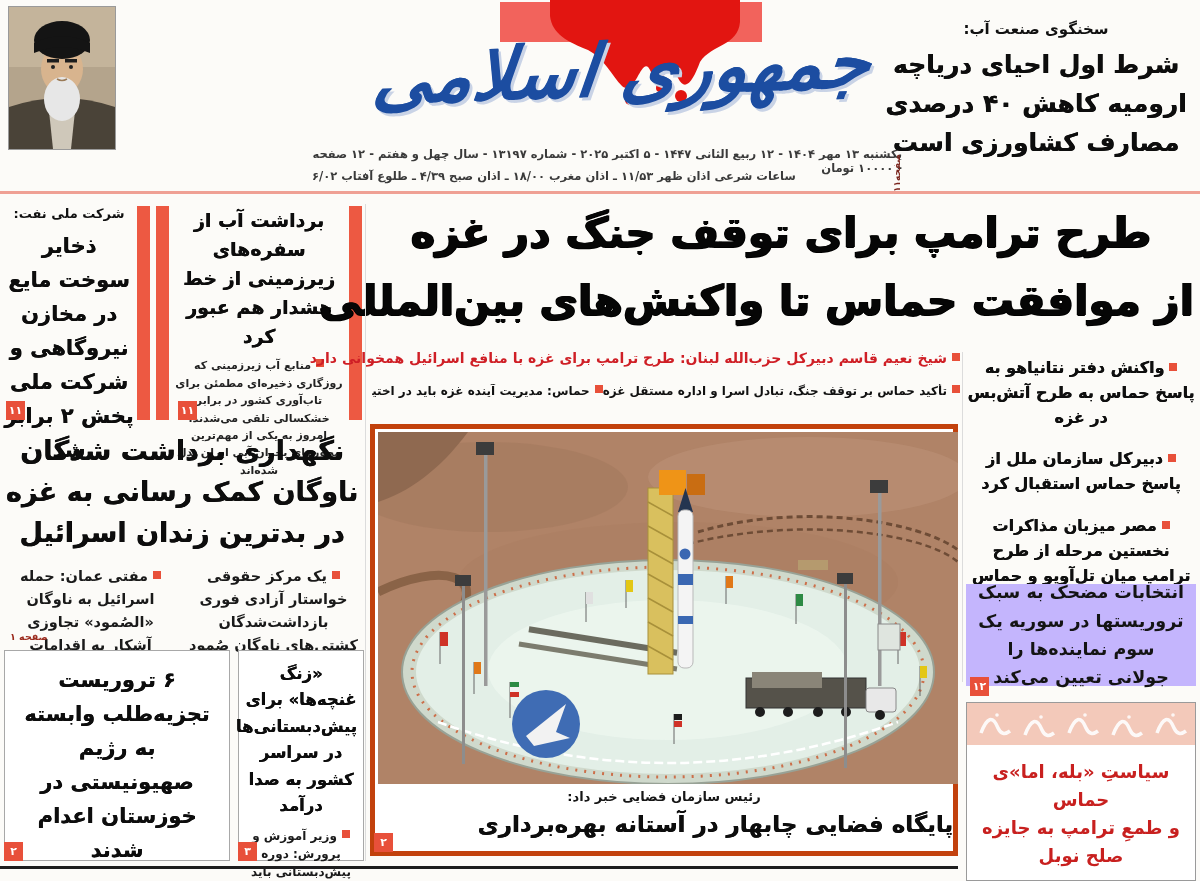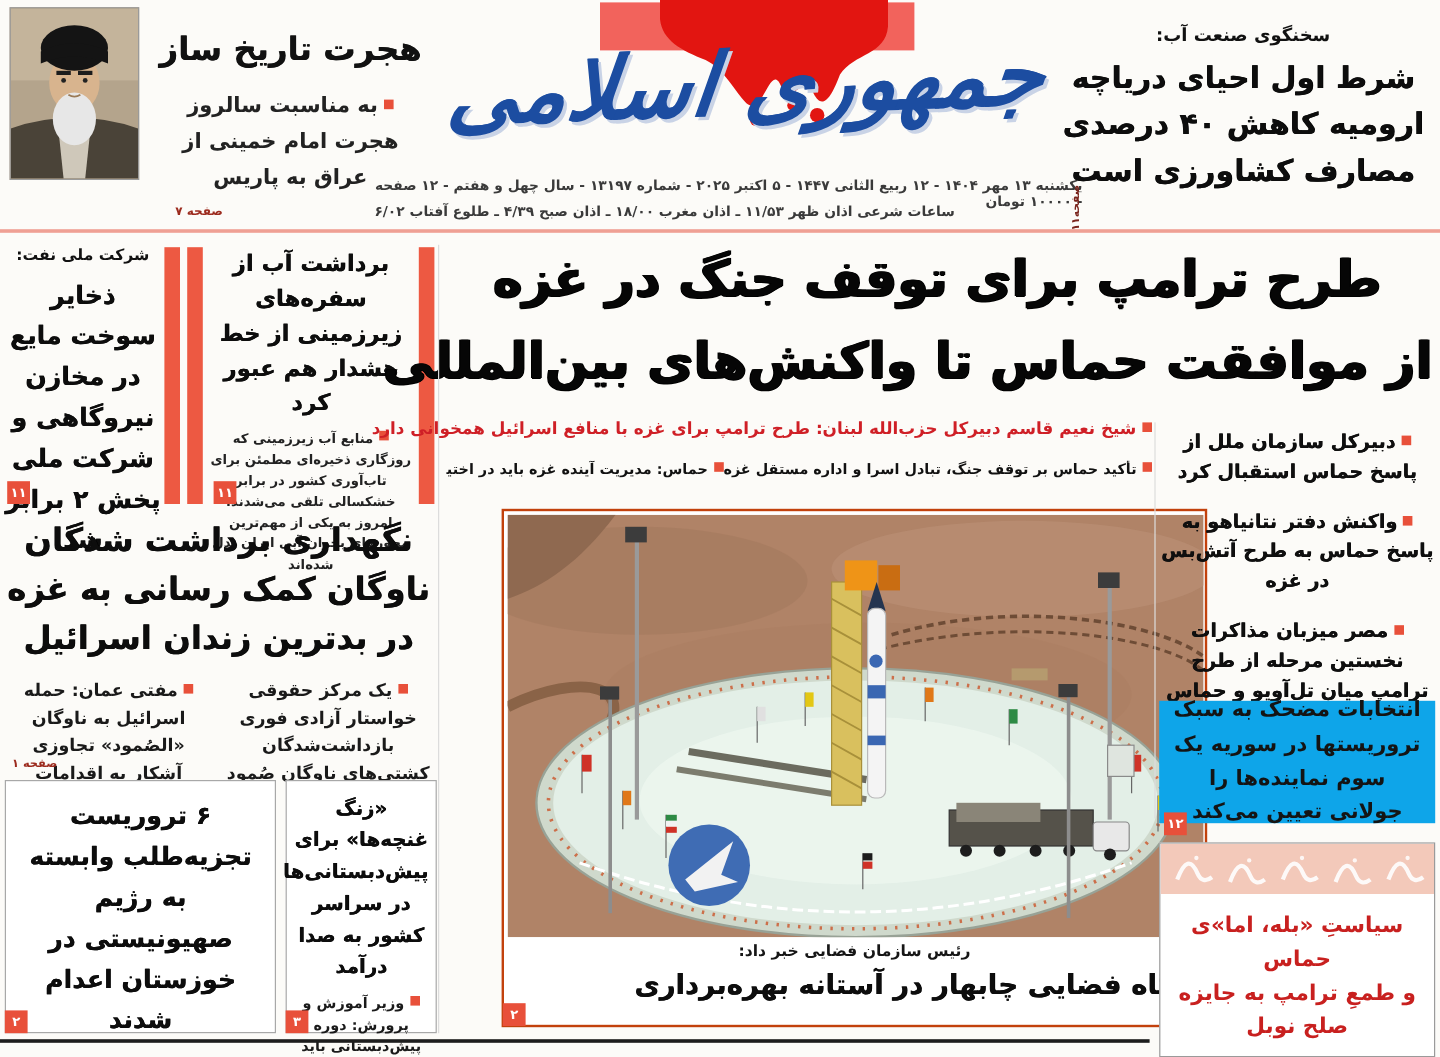--- a/index.html
+++ b/index.html
@@ -58,29 +58,29 @@
   .preschool-sub { font-size:12px; font-weight:bold; line-height:1.5; margin-top:8px; color:#1a1a1a; padding:0 6px; }
 
   
   .lead-line { position:absolute; left:368px; width:826px; text-align:center; font-size:42px; font-weight:bold; color:#060606;
                white-space:nowrap; letter-spacing:-.5px; text-shadow:.9px 0 #000, -.9px 0 #000, 0 .5px #000; }
   .lead-red { position:absolute; left:372px; top:350px; width:588px; text-align:center; font-size:14px; font-weight:bold;
               color:#cf1f26; white-space:nowrap; }
   .lead-subs { position:absolute; left:372px; top:384px; width:588px; display:flex; justify-content:space-between;
                font-size:12px; font-weight:bold; color:#111; white-space:nowrap; overflow:hidden; }
 
-  .photo-box { position:absolute; left:370px; top:424px; width:588px; height:432px; border:2px solid #c2410c; background:#fff;margin-left:48px; }
+  .photo-box { position:absolute; left:370px; top:424px; width:588px; height:432px; border:5px solid #c2410c; background:#fff; }
   .caption-kicker { position:absolute; left:0; top:360px; width:100%; text-align:center; font-size:13px; font-weight:bold; color:#161616; }
   .caption-headline { position:absolute; left:0; top:382px; width:100%; font-size:23px; font-weight:bold; color:#0d0d0d; text-shadow:.4px 0 #000; }
 
   
   .briefs { position:absolute; left:966px; top:356px; width:230px; }
   .brief-item { font-size:16px; font-weight:bold; line-height:1.55; color:#0f0f0f; text-align:center; margin-bottom:17px; text-shadow:.3px 0 #000; }
   .pages-note { text-align:left; font-size:9.5px; font-weight:bold; color:#8b2a1e; margin-top:-6px; padding-left:4px; }
-  .syria { position:absolute; left:966px; top:584px; width:230px; height:102px; background:#0ea5e9; display:flex;
+  .syria { position:absolute; left:966px; top:584px; width:230px; height:102px; background:#c4b5fd; display:flex;
            align-items:center; justify-content:flex-start; text-align:center; font-size:17.5px; font-weight:bold;
            line-height:1.62; color:#141414; padding:6px 10px; }
   .editorial { position:absolute; left:966px; top:702px; width:230px; height:179px; border:1px solid #9a9a9a; background:#fff; overflow:hidden; }
   .editorial-title { white-space:pre-line; text-align:center; font-size:18px; font-weight:bold; color:#c8201f; line-height:1.55; margin-top:9px; }
   .editorial-basmala { text-align:center; font-size:12px; font-weight:bold; color:#222; margin-top:9px; }
 
   .vline { position:absolute; width:1px; background:#dcdcdc; }
   .bottom-rule { position:absolute; left:0; top:866px; width:958px; height:3px; background:#1d1d1d; }
 </style>
 </head>
@@ -99,25 +99,20 @@
       <path d="M25 36 Q53 22 81 36 L81 46 Q53 34 25 46 Z" fill="#141414"></path>
       <ellipse cx="53" cy="92" rx="18" ry="22" fill="#e7e7e7"></ellipse>
       <rect x="38" y="52" width="12" height="3.5" fill="#1c1c1c"></rect>
       <rect x="56" y="52" width="12" height="3.5" fill="#1c1c1c"></rect>
       <circle cx="44" cy="60" r="2" fill="#222"></circle>
       <circle cx="62" cy="60" r="2" fill="#222"></circle>
       <path d="M48 72 Q53 75 58 72" stroke="#9a7a56" stroke-width="1.5" fill="none"></path>
     </svg>
   </div>
 
-  <div class="hijrat">
-    <div class="hijrat-headline">هجرت تاریخ ساز</div>
-    <div class="hijrat-sub"><span class="sq"></span><span>به مناسبت سالروز هجرت امام خمینی از عراق به پاریس</span></div>
-    <div class="hijrat-page">صفحه ۷</div>
-  </div>
 
   <div class="mast-banner">جار</div>
   <div class="mast-blob">
     <svg width="205" height="108" viewBox="0 0 205 108">
       <path d="M8 0 H198 V22 C196 46 170 44 158 62 C152 78 144 94 136 78 C128 56 118 92 109 72 C100 50 94 98 80 86 C70 76 62 58 46 50 C26 42 10 34 8 16 Z" fill="#e21511"></path>
       <circle cx="139" cy="96" r="6" fill="#e21511"></circle>
       <circle cx="88" cy="100" r="5" fill="#e21511"></circle>
       <circle cx="118" cy="88" r="4" fill="#e21511"></circle>
     </svg>
   </div>
@@ -257,22 +252,22 @@
 
       <rect x="500" y="192" width="22" height="26" fill="#dfe5df" stroke="#8a8a8a"></rect>
       <rect x="420" y="128" width="30" height="10" fill="#b59a6e"></rect>
     </svg>
     <div class="caption-kicker">رئیس سازمان فضایی خبر داد:</div>
     <div class="caption-headline">پایگاه فضایی چابهار در آستانه بهره‌برداری</div>
     <span class="page-sq" style="left:-1px; bottom:-1px;">۲</span>
   </div>
 
   <div class="briefs">
+    <div class="brief-item"><span class="sq"></span><span>واکنش دفتر نتانیاهو به پاسخ حماس به طرح آتش‌بس در غزه</span></div>
     <div class="brief-item"><span class="sq"></span><span>دبیرکل سازمان ملل از پاسخ حماس استقبال کرد</span></div>
-    <div class="brief-item"><span class="sq"></span><span>واکنش دفتر نتانیاهو به پاسخ حماس به طرح آتش‌بس در غزه</span></div>
     <div class="brief-item"><span class="sq"></span><span>مصر میزبان مذاکرات نخستین مرحله از طرح ترامپ میان تل‌آویو و حماس</span></div>
     <div class="brief-item"><span class="sq"></span><span>شمار شهدای غزه از ۶۷ هزار نفر گذشت</span></div>
     <div class="pages-note">صفحات ۱، ۹ و ۱۲</div>
   </div>
 
   <div class="syria">
     <span>انتخابات مضحک به سبک تروریستها در سوریه یک سوم نماینده‌ها را جولانی تعیین می‌کند</span>
     <span class="page-sq" style="left:4px; bottom:-10px;">۱۲</span>
   </div>
 

